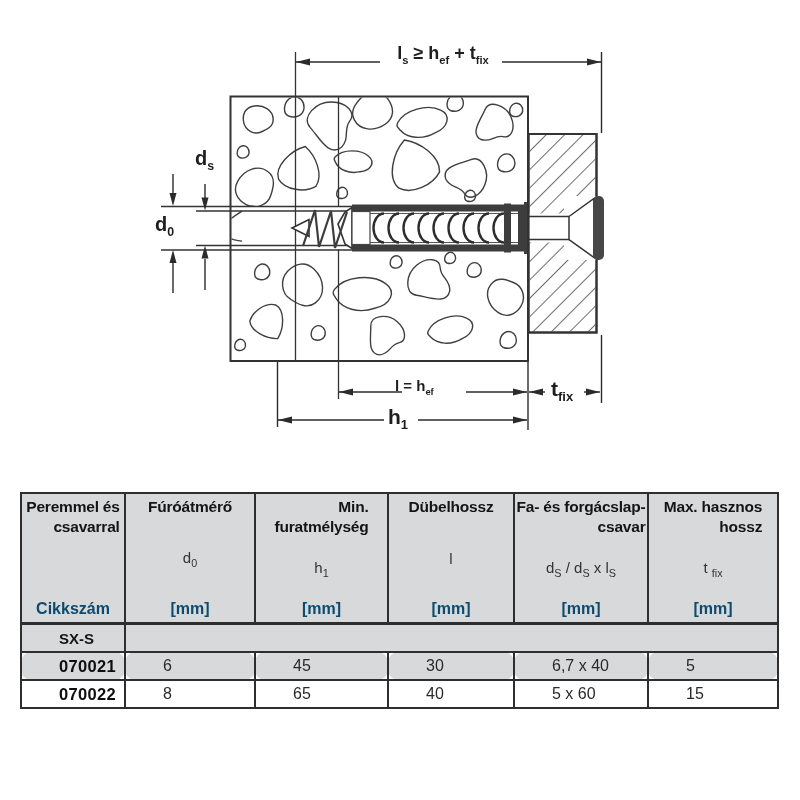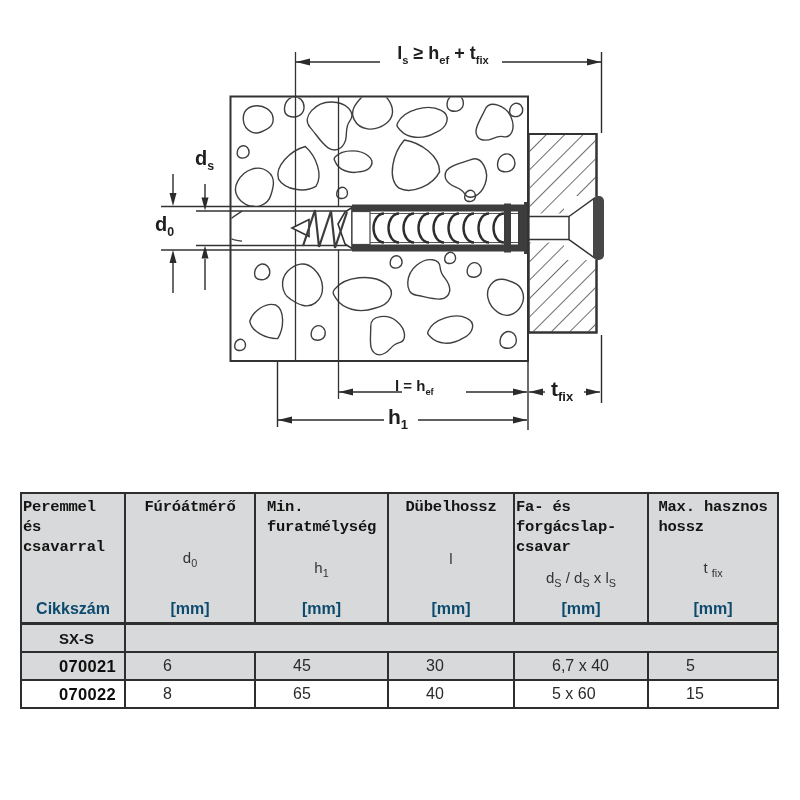--- a/index.html
+++ b/index.html
@@ -8,27 +8,27 @@
   .diagram{position:absolute;left:0;top:0;width:800px;height:480px;}
   .diagram svg{position:absolute;left:0;top:0;}
   .dlabel{position:absolute;font-weight:700;color:#1e1e1e;font-size:20px;line-height:1;white-space:nowrap;}
   .dlabel sub{font-size:0.62em;line-height:0;}
   .dlabel.center{text-align:center;}
   
   table.spec{position:absolute;left:20px;top:492px;width:757px;border-collapse:collapse;table-layout:fixed;background:#fff;}
   table.spec th, table.spec td{border:2px solid #2e2e2e;padding:0;}
   table.spec thead th{background:#d8d9da;border-bottom:3px solid #2e2e2e;vertical-align:top;}
   .hwrap{height:128px;display:flex;flex-direction:column;justify-content:space-between;align-items:center;padding:3px 1px 4px 1px;box-sizing:border-box;}
-  .htitle{font-weight:700;font-size:15.5px;line-height:1.3;text-align:left;color:#141414;letter-spacing:-0.2px;font-family:Liberation Mono, monospace;}
+  .htitle{font-weight:700;font-size:15.5px;line-height:1.3;text-align:right;color:#141414;letter-spacing:-0.2px;}
   .hsym{font-weight:400;font-size:15px;color:#333;}
   .hsym sub{font-size:0.72em;}
   .hunit{font-weight:700;font-size:16px;color:#0c4a6e;}
   table.spec td{height:26px;text-align:left;font-size:16px;color:#2a2a2a;padding-left:37px;}
   table.spec td.art{font-weight:700;font-size:16.5px;color:#0e0e0e;letter-spacing:0.3px;}
-  table.spec tr.gray td{background:#d8d9da;}
+  table.spec tr.gray td{background:#d8d9da;border-radius:10px;}
   table.spec td.grouplabel{font-weight:700;font-size:15px;color:#141414;background:#d8d9da;height:26px;}
   table.spec td.groupfill{background:#d8d9da;}
 </style>
 </head>
 <body>
 
 <div class="page">
 
   <div class="diagram">
     <svg width="800" height="480" viewBox="0 0 800 480">

